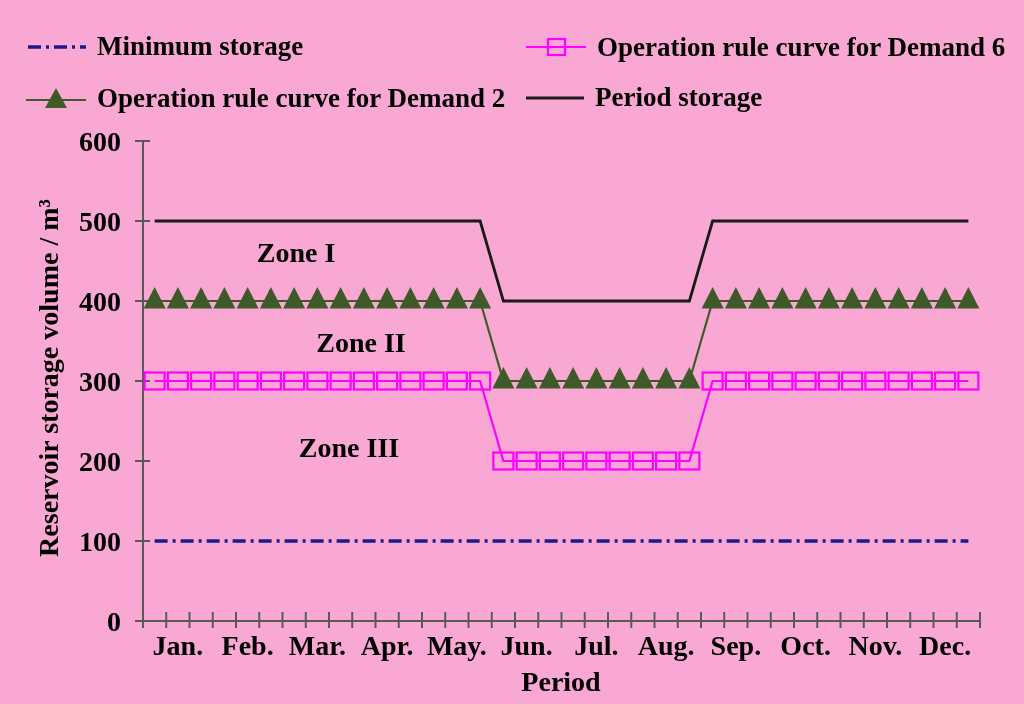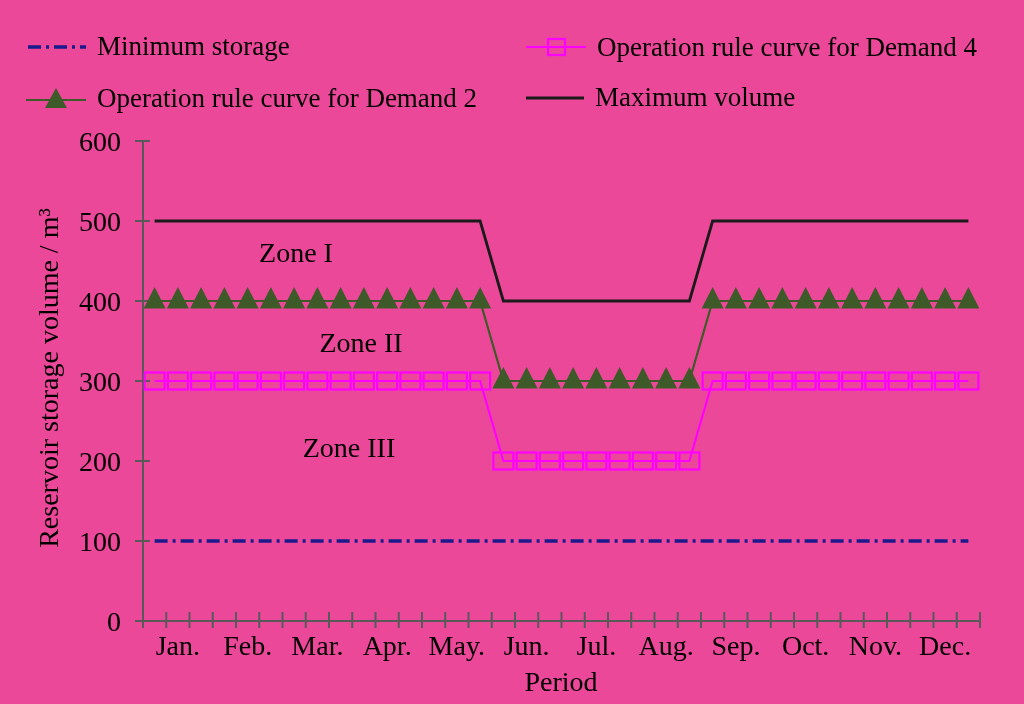--- a/index.html
+++ b/index.html
@@ -1,18 +1,18 @@
 <!DOCTYPE html>
 <html><head>
 <meta charset="utf-8">
 <style>
   * { margin:0; padding:0; box-sizing:border-box; }
   html,body { width:1024px; height:704px; background:#ffffff; }
   body { font-family:"Liberation Serif", serif; position:relative; overflow:hidden; color:#000; }
-  .figure { position:absolute; inset:0; background:#ec4899; }
+  .figure { position:absolute; inset:0; background:#f9a8d4;font-weight:bold; }
   .legend-item { position:absolute; display:flex; align-items:center; gap:9px;
                  font-size:27px; white-space:nowrap; line-height:1; }
   .legend-item .sample { flex:0 0 auto; display:block; }
   #chart { position:absolute; left:0; top:0; }
   #chart text { font-family:"Liberation Serif", serif; font-size:28px; fill:#000000; }
 </style>
 </head>
 <body>
 
 <div class="figure">
@@ -22,36 +22,36 @@
       <line class="stroke" x1="2" y1="13" x2="60" y2="13" stroke-width="3.4" stroke-dasharray="13 5 3 5" stroke="#1a1a8c"></line>
     </svg>
     <span>Minimum storage</span>
   </div>
 
   <div class="legend-item" style="left:524px; top:33px;">
     <svg class="sample" width="64" height="28">
       <line class="stroke" x1="2" y1="14" x2="62" y2="14" stroke-width="2.2" stroke="#ff00ff"></line>
       <rect class="stroke" x="24" y="6" width="17" height="16" fill="none" stroke-width="2.2" stroke="#ff00ff"></rect>
     </svg>
-    <span>Operation rule curve for Demand 4</span>
+    <span>Operation rule curve for Demand 6</span>
   </div>
 
   <div class="legend-item" style="left:24px; top:84px;justify-content:space-between;">
     <svg class="sample" width="64" height="28">
       <line class="stroke" x1="2" y1="16" x2="62" y2="16" stroke-width="2.2" stroke="#3e5a28"></line>
       <polygon class="fill" points="32,4 21,24 43,24" fill="#3e5a28"></polygon>
     </svg>
     <span>Operation rule curve for Demand 2</span>
   </div>
 
   <div class="legend-item" style="left:524px; top:84px;">
     <svg class="sample" width="62" height="26">
       <line class="stroke" x1="2" y1="13" x2="60" y2="13" stroke-width="2.8" stroke="#1a1a1a"></line>
     </svg>
-    <span>Maximum volume</span>
+    <span>Period storage</span>
   </div>
 
   <svg id="chart" width="1024" height="704">
     <g id="gen">
         <g stroke="#595959" stroke-width="2">
           <line x1="143" y1="141" x2="143" y2="621"></line>
           <line x1="143" y1="621" x2="980" y2="621"></line>
           <line x1="135" y1="621" x2="150" y2="621"></line>
           <line x1="135" y1="541" x2="150" y2="541"></line>
           <line x1="135" y1="461" x2="150" y2="461"></line>

